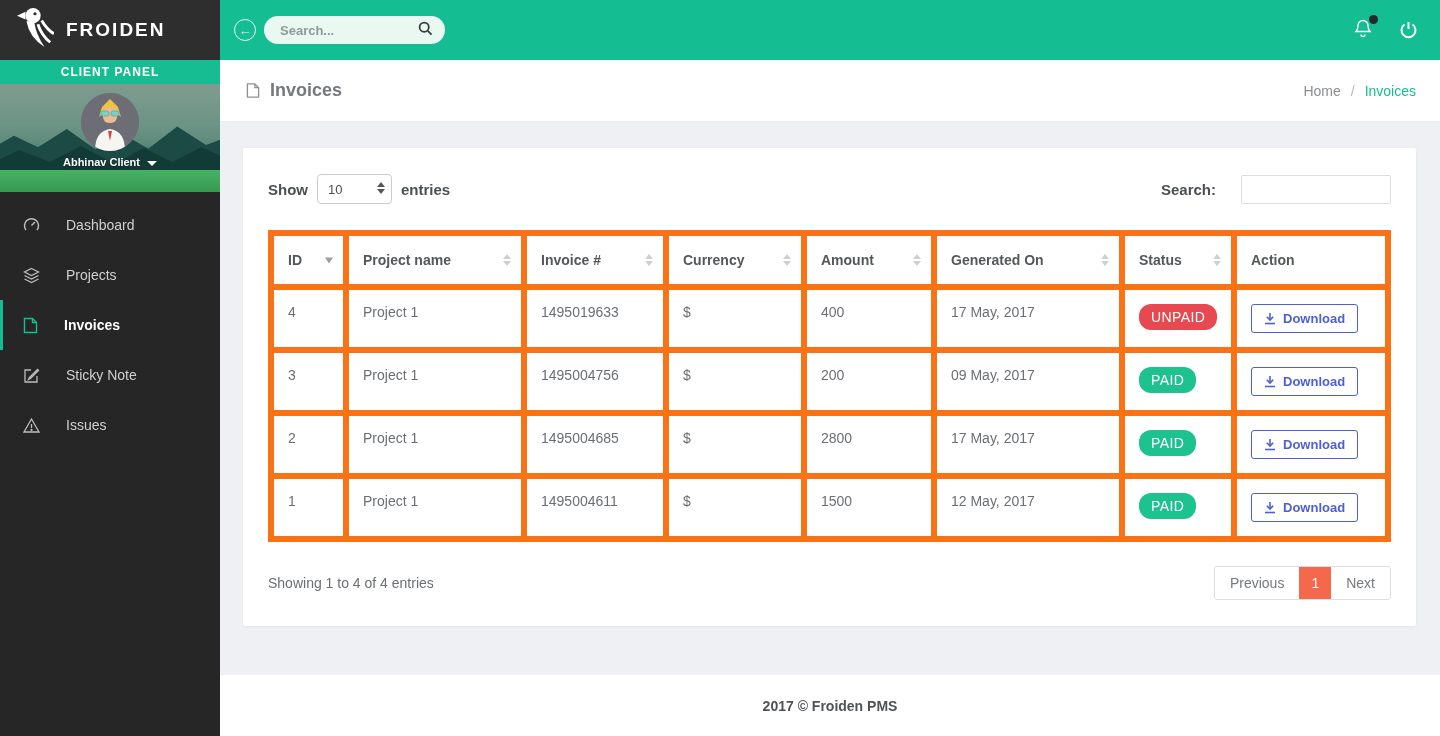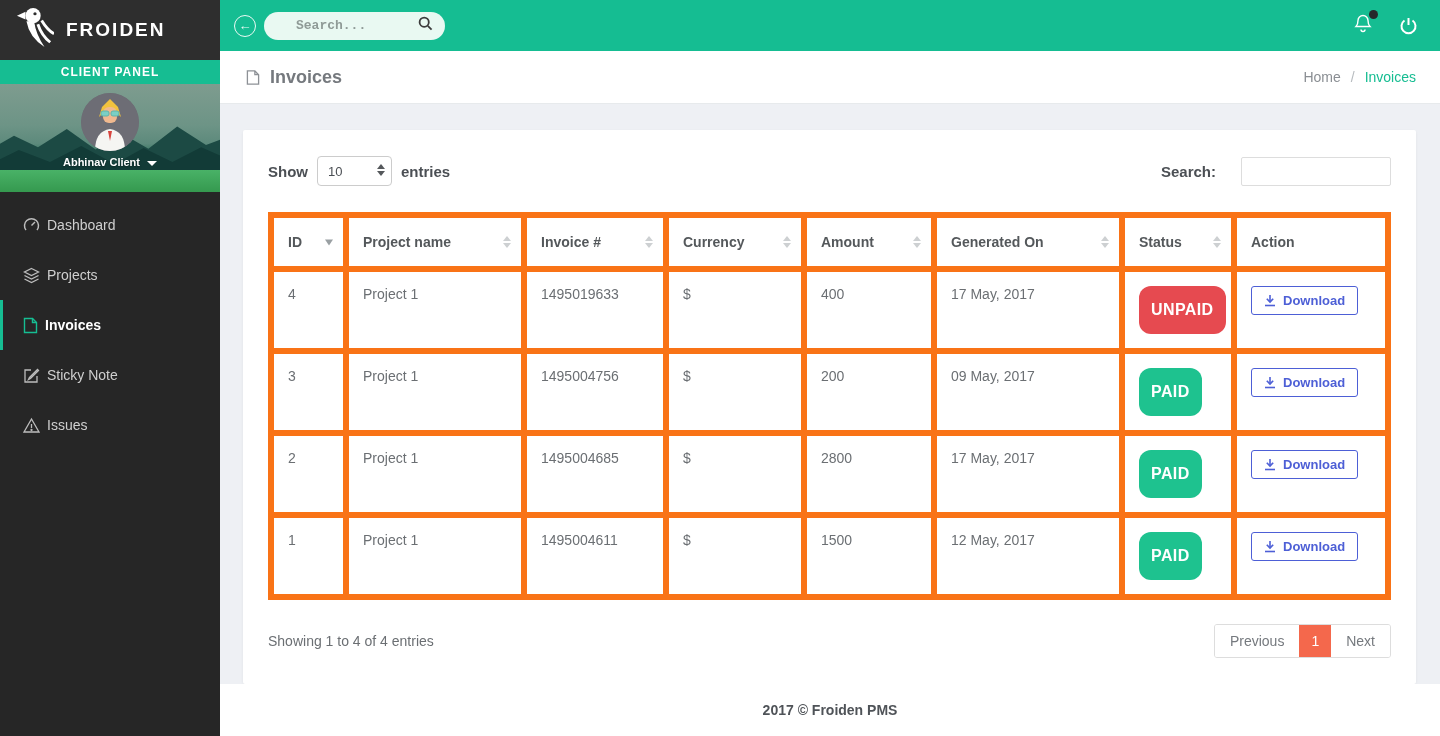--- a/index.html
+++ b/index.html
@@ -15,32 +15,32 @@
     background:linear-gradient(180deg,#7e9c8f 0%, #6d9486 38%, #5d8a7c 55%, #3f7a68 62%); }
   .mtn1 { position:absolute; left:-10px; right:-10px; top:38px; height:46px; background:#1c4a44;
     clip-path:polygon(0 60%,10% 30%,20% 55%,32% 15%,44% 60%,55% 25%,66% 58%,78% 10%,90% 50%,100% 30%,100% 100%,0 100%); }
   .mtn2 { position:absolute; left:-10px; right:-10px; top:52px; height:40px; background:#123b37;
     clip-path:polygon(0 70%,12% 35%,25% 65%,38% 25%,52% 70%,64% 30%,76% 65%,88% 28%,100% 60%,100% 100%,0 100%); }
   .grass { position:absolute; left:0; right:0; bottom:0; height:22px; background:linear-gradient(180deg,#49b267,#35994f); }
   .avatar-wrap { position:absolute; left:50%; top:9px; transform:translateX(-50%); width:58px; height:58px; border-radius:50%; background:#6d6d75; overflow:hidden; }
   .user-name { position:absolute; left:0; right:0; bottom:24px; text-align:center; color:#fff; font-size:11px; font-weight:600; text-shadow:0 1px 2px rgba(0,0,0,.35); display:flex; align-items:center; justify-content:center; gap:7px; }
   .caret-down { width:0; height:0; border-left:5px solid transparent; border-right:5px solid transparent; border-top:5px solid #fff; margin-top:2px; }
   .menu { padding-top:8px; }
-  .menu-item { height:50px; display:flex; align-items:center; gap:7px; padding-left:20px; color:#cfcfcf; font-size:14px; cursor:pointer; border-left:3px solid transparent; }
+  .menu-item { height:50px; display:flex; align-items:center; gap:26px; padding-left:20px; color:#cfcfcf; font-size:14px; cursor:pointer; border-left:3px solid transparent; }
   .menu-item svg { stroke:#bdbdbd; }
   .menu-item.active { border-left:3px solid #16bd92; color:#fff; font-weight:700; }
   .menu-item.active svg { stroke:#16bd92; }
 
   
   .main { flex:1; display:flex; flex-direction:column; }
 
   .topbar { height:60px; background:#15bd92; display:flex; align-items:center; padding:0 22px 0 14px; }
   .collapse-btn { width:22px; height:22px; border:1.5px solid #eafaf4; border-radius:50%; color:#eafaf4; display:flex; align-items:center; justify-content:center; font-size:13px; line-height:1; cursor:pointer; margin-right:8px; }
   .search-pill { width:181px; height:28px; background:#e9f9f2; border-radius:14px; display:flex; align-items:center; padding:0 12px 0 16px; gap:8px; }
-  .search-pill input { flex:1; border:none; outline:none; background:transparent; font-size:13px; font-weight:600; color:#4c5a55; font-family:Liberation Mono, monospace; min-width:0;margin-left:16px; }
+  .search-pill input { flex:1; border:none; outline:none; background:transparent; font-size:13px; font-weight:600; color:#4c5a55; font-family:Liberation Sans, sans-serif; min-width:0; }
   .search-pill input::placeholder { color:#8f9b97; }
   .topbar-spacer { flex:1; }
   .bell-wrap { position:relative; margin-right:26px; cursor:pointer; }
   .bell-dot { position:absolute; top:-3px; right:-5px; width:9px; height:9px; border-radius:50%; background:#26282b; }
   .power-btn { cursor:pointer; display:flex; }
 
   .page-header { height:62px; background:#fff; border-bottom:1px solid #e7eaec; display:flex; align-items:center; justify-content:space-between; padding:0 24px 0 26px; }
   .page-title { display:flex; align-items:center; gap:10px; color:#75797e; font-size:18px; font-weight:700; }
   .breadcrumb { display:flex; align-items:center; gap:10px; font-size:14px; }
   .bc-home { color:#8a8e93; cursor:pointer; }
@@ -63,21 +63,21 @@
   table { width:100%; border-collapse:collapse; table-layout:fixed; }
   th, td { border:6px solid #f97316; text-align:left; }
   th { position:relative; padding:16px 24px 16px 14px; font-size:14px; font-weight:700; color:#54585b; height:52px; }
   td { padding:14px; font-size:14px; color:#6b6f73; height:61px; vertical-align:top; }
   col.c-id{width:75px} col.c-proj{width:178px} col.c-inv{width:142px} col.c-cur{width:138px} col.c-amt{width:130px} col.c-gen{width:188px} col.c-sta{width:112px}
   .sort-both { position:absolute; right:10px; top:50%; transform:translateY(-50%); display:flex; flex-direction:column; gap:2px; }
   .sort-both .u { width:0;height:0;border-left:4px solid transparent;border-right:4px solid transparent;border-bottom:5px solid #cdd0d2; }
   .sort-both .d { width:0;height:0;border-left:4px solid transparent;border-right:4px solid transparent;border-top:5px solid #cdd0d2; }
   .sort-desc { position:absolute; right:10px; top:50%; transform:translateY(-40%); width:0;height:0;border-left:4px solid transparent;border-right:4px solid transparent;border-top:6px solid #9aa0a3; }
 
-  .badge { display:inline-block; padding:15px 12px; border-radius:12px; font-size:16px; font-weight:700; color:#fff; letter-spacing:.4px; }
+  .badge { display:inline-block; padding:5px 12px; border-radius:12px; font-size:14px; font-weight:400; color:#fff; letter-spacing:.4px; }
   .badge[data-status="UNPAID"] { background:#e64a50; }
   .badge[data-status="PAID"] { background:#1ec28f; }
 
   .dl-btn { display:inline-flex; align-items:center; gap:7px; border:1px solid #4d5fd6; color:#4d5fd6; background:#fff; border-radius:3px; padding:6px 12px; font-size:13px; font-weight:700; cursor:pointer; font-family:inherit; }
 
   .table-footer { display:flex; align-items:center; justify-content:space-between; margin-top:24px; }
   .info-text { font-size:14px; color:#6b6f73; }
   .pagination { display:flex; border:1px solid #ddd; border-radius:3px; overflow:hidden; background:#fff; }
   .page-btn { padding:8px 15px; font-size:14px; color:#75797e; cursor:pointer; background:#fff; }
   .page-btn.active { background:#f4684c; color:#fff; padding:8px 12px; min-width:30px; text-align:center; }

